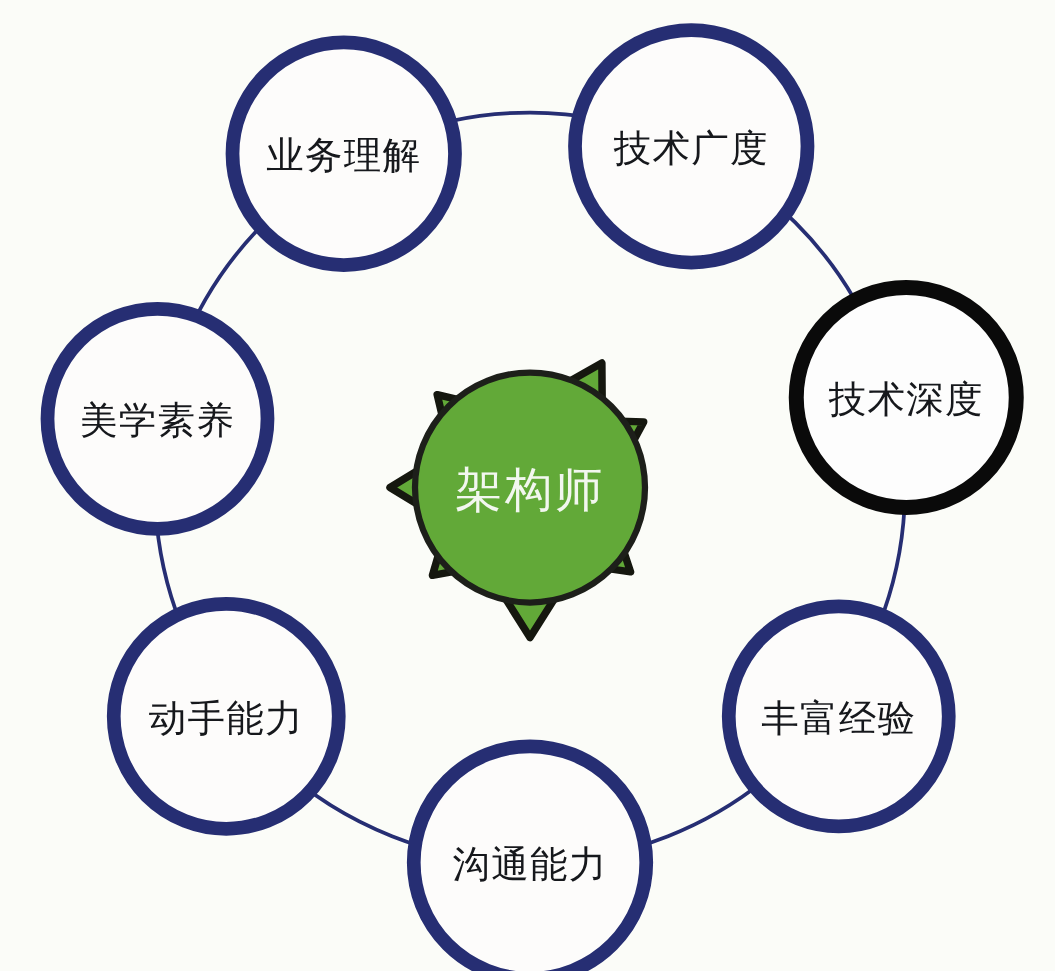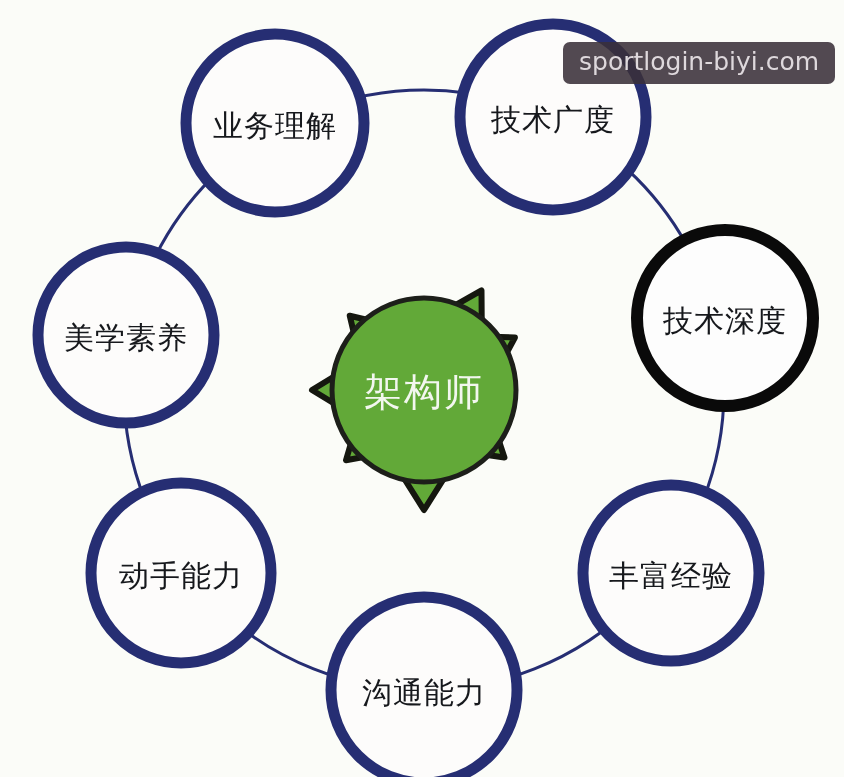--- a/index.html
+++ b/index.html
@@ -120,15 +120,14 @@
       <text x="553" y="119" class="node-label">技术广度</text>
       <text x="725" y="320" class="node-label">技术深度</text>
       <text x="671" y="575" class="node-label">丰富经验</text>
       <text x="424" y="692" class="node-label">沟通能力</text>
       <text x="181" y="575" class="node-label">动手能力</text>
       <text x="126" y="337" class="node-label">美学素养</text>
     </g>
 
   </svg>
 
-  <div id="watermark">sportlogin-biyi.com</div>
 
 </div>
 
 </body></html>

